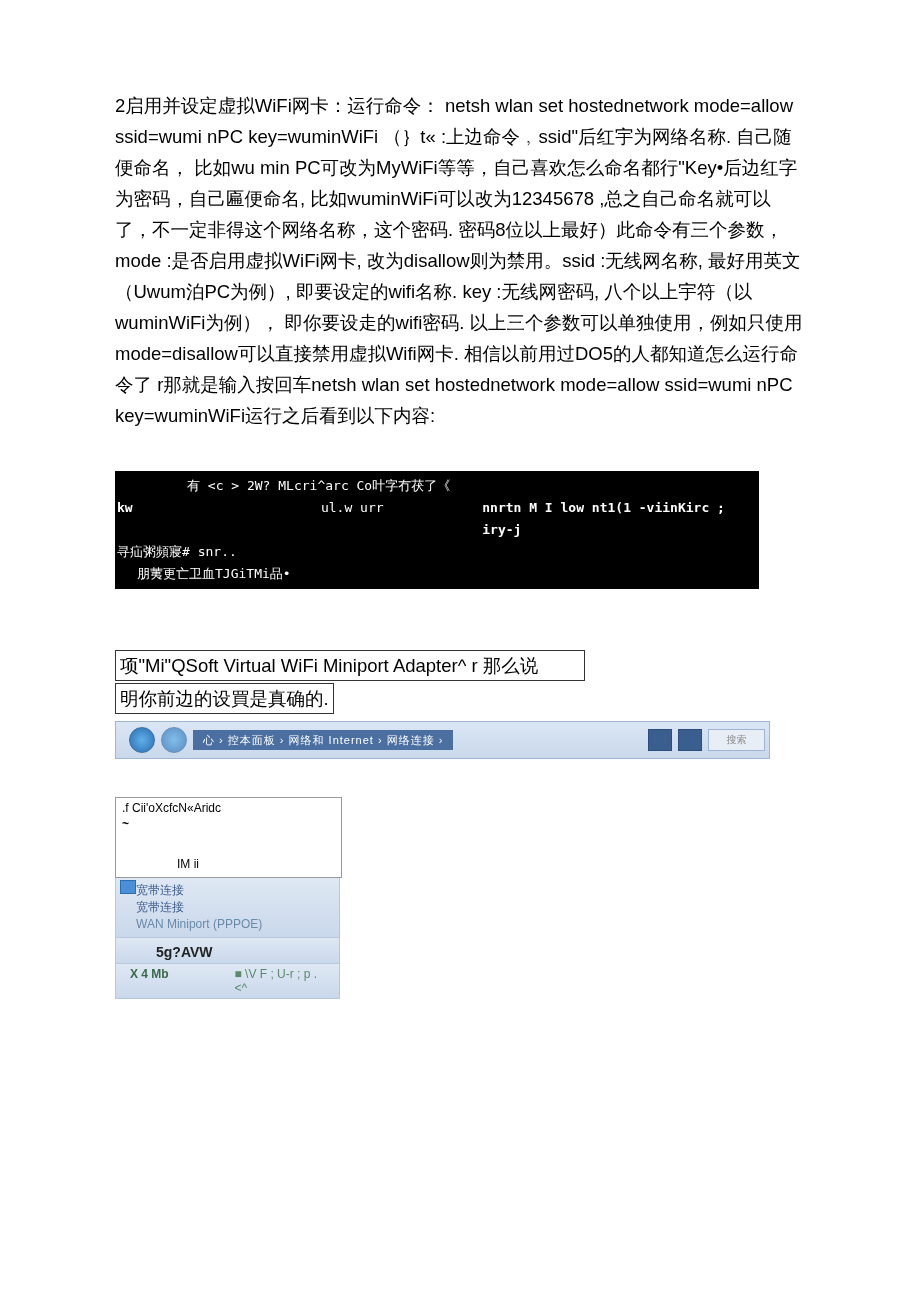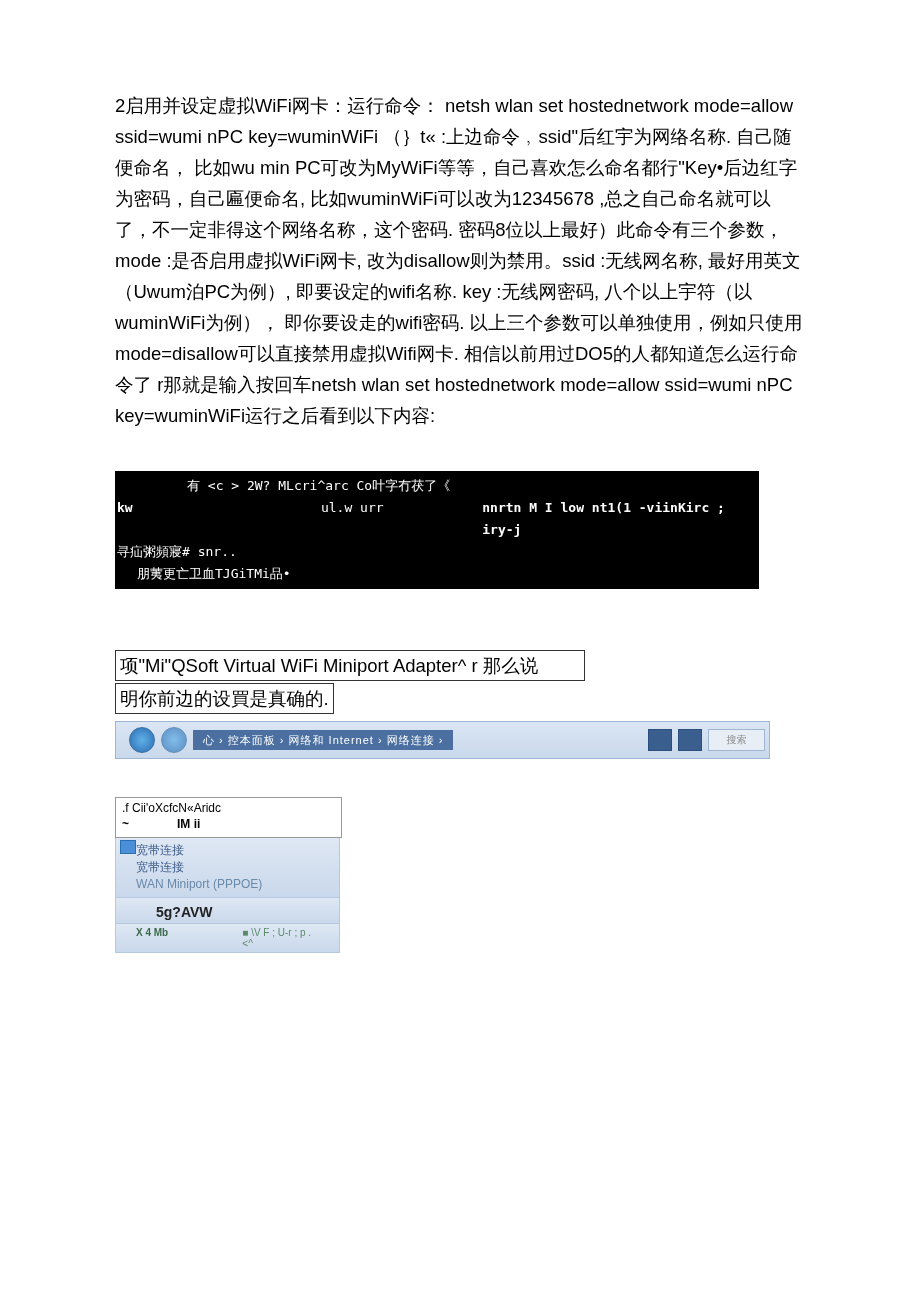--- a/index.html
+++ b/index.html
@@ -100,21 +100,21 @@
     width: 640px;
   }
   .adapter-left {
     width: 225px;
     border: 1px solid #999;
     font-size: 12px;
   }
   .adapter-left .r1 { padding: 3px 6px 0 6px; }
   .adapter-left .r2 { padding: 2px 6px 6px 6px; display: flex; }
   .adapter-left .r2 .tilde { width: 55px; font-weight: bold; }
-  .adapter-left .r2 .imii { font-weight: bold; }
+  .adapter-left .r2 .imii { font-weight: normal; margin-top: 40px; }
   .blue-block {
     background: linear-gradient(#dfe8f4, #c9d8eb);
     border-top: 1px solid #b5c8de;
     padding: 4px 6px 4px 20px;
     color: #3a5a8a;
     font-size: 12px;
     line-height: 17px;
     position: relative;
     width: 225px;
     box-sizing: border-box;
@@ -138,22 +138,22 @@
     color: #222;
     font-size: 14px;
     font-weight: bold;
   }
   .blue-block3 {
     background: linear-gradient(#dfe8f4, #c9d8eb);
     border: 1px solid #b5c8de;
     border-top: none;
     width: 225px;
     box-sizing: border-box;
-    padding: 3px 20px;
-    font-size: 10px;
+    padding: 3px 14px;
+    font-size: 12px;
     color: #3a6a4a;
     display: flex;
   }
   .blue-block3 .left { font-weight: bold; width: 110px; }
   .blue-block3 .right { color: #5a8a6a; }
   .adapter-right {
     width: 215px;
     border: 1px solid #999;
     font-size: 12px;
   }

